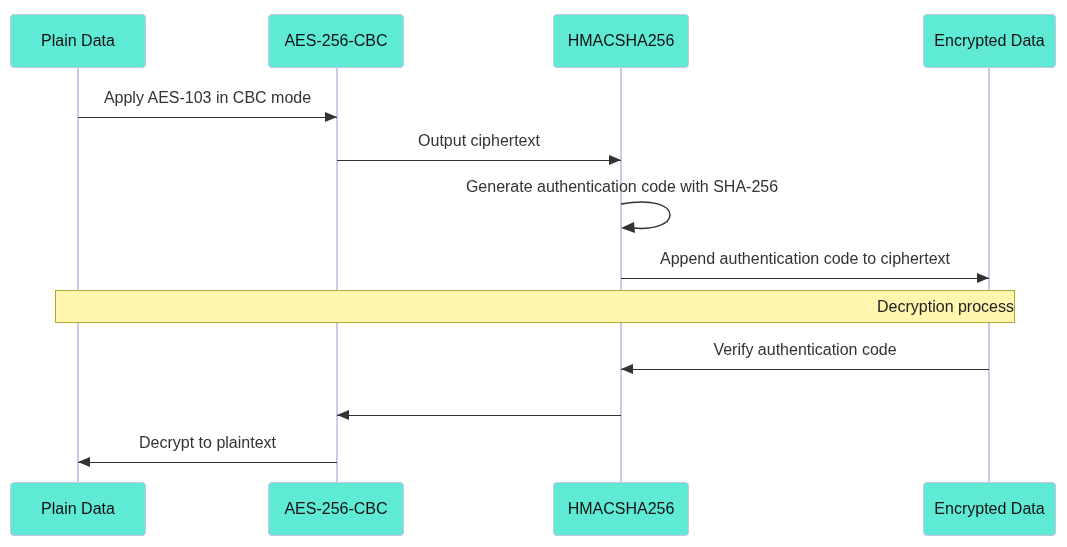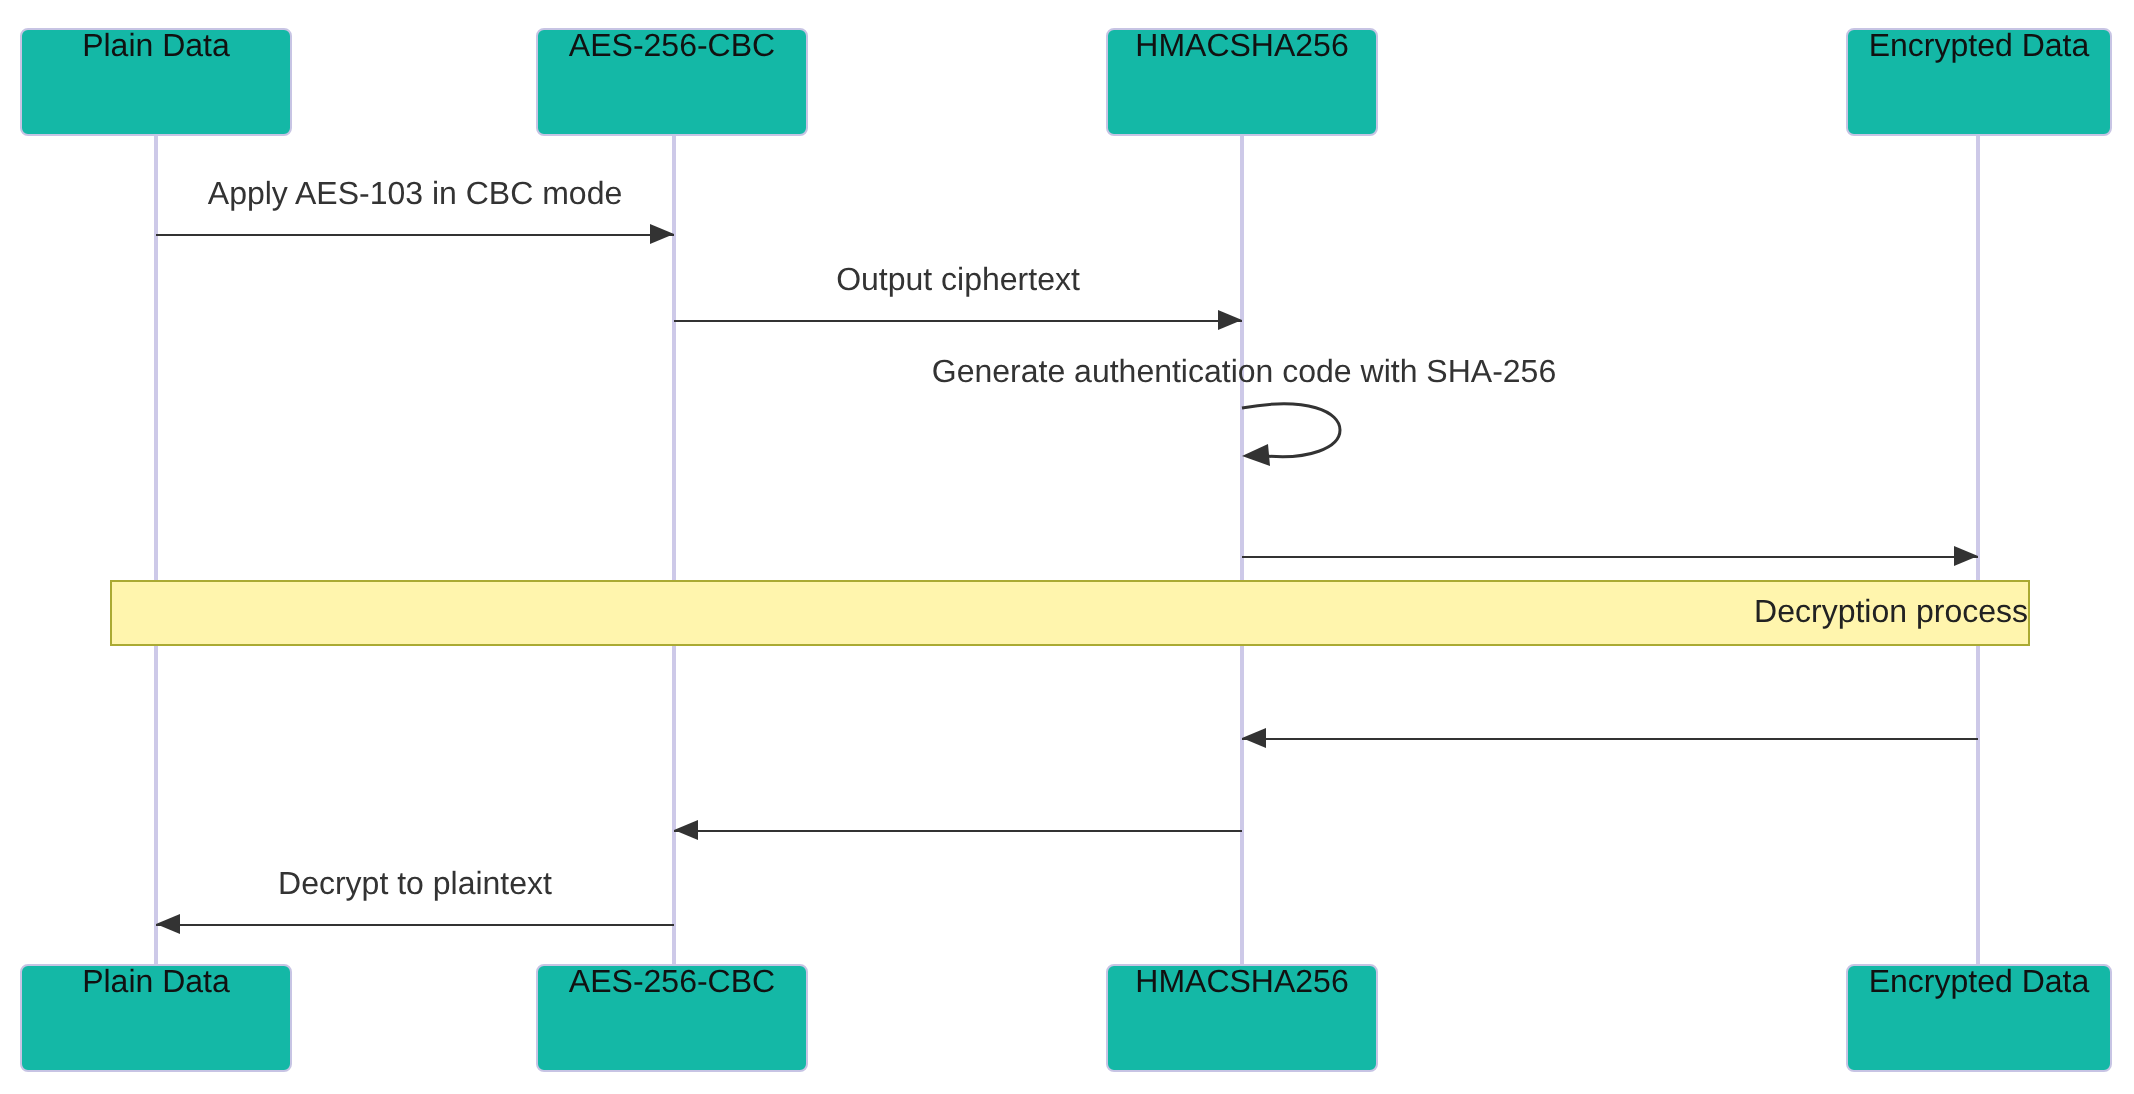--- a/index.html
+++ b/index.html
@@ -18,25 +18,25 @@
   .lifeline {
     position: absolute;
     top: 68px;
     height: 414px;
     width: 2px;
     background: #cdc9e8;
   }
   .actor-box {
     position: absolute;
     height: 54px;
-    background: #14b8a6;
+    background: #5eead4;
     border: 1px solid #c7c4e4;
     border-radius: 4px;
     display: flex;
-    align-items: flex-start;
+    align-items: center;
     justify-content: center;
     font-size: 16px;
     color: #111111;
     box-sizing: border-box;
   }
   .msg-label {
     position: absolute;
     height: 20px;
     text-align: center;
     font-size: 16px;
@@ -114,27 +114,29 @@
   <div class="msg-label" style="left:337px; top:131px; width:284px">Output ciphertext</div>
   <div class="msg-line" style="left:337px; top:160px; width:284px"></div>
   <div class="head-right" style="left:609px; top:155px"></div>
 
   <div class="msg-label" style="left:402px; top:177px; width:440px">Generate authentication code with SHA-256</div>
   <svg class="self-loop" width="52" height="36" viewBox="0 0 52 36">
     <path d="M1,6 C34,0 50,8 50,17 C50,26 34,32 13,30" fill="none" stroke="#333333" stroke-width="1.5"></path>
     <polygon points="14,24 1,30 15,35" fill="#333333"></polygon>
   </svg>
 
+  <div class="msg-label" style="left:621px; top:249px; width:368px">Append authentication code to ciphertext</div>
   <div class="msg-line" style="left:621px; top:278px; width:368px"></div>
   <div class="head-right" style="left:977px; top:273px"></div>
 
   <div class="note-band">
     <span>Decryption process</span>
   </div>
 
+  <div class="msg-label" style="left:621px; top:340px; width:368px">Verify authentication code</div>
   <div class="msg-line" style="left:621px; top:369px; width:368px"></div>
   <div class="head-left" style="left:621px; top:364px"></div>
 
   <div class="msg-line" style="left:337px; top:415px; width:284px"></div>
   <div class="head-left" style="left:337px; top:410px"></div>
 
   <div class="msg-label" style="left:78px; top:433px; width:259px">Decrypt to plaintext</div>
   <div class="msg-line" style="left:78px; top:462px; width:259px"></div>
   <div class="head-left" style="left:78px; top:457px"></div>
 

